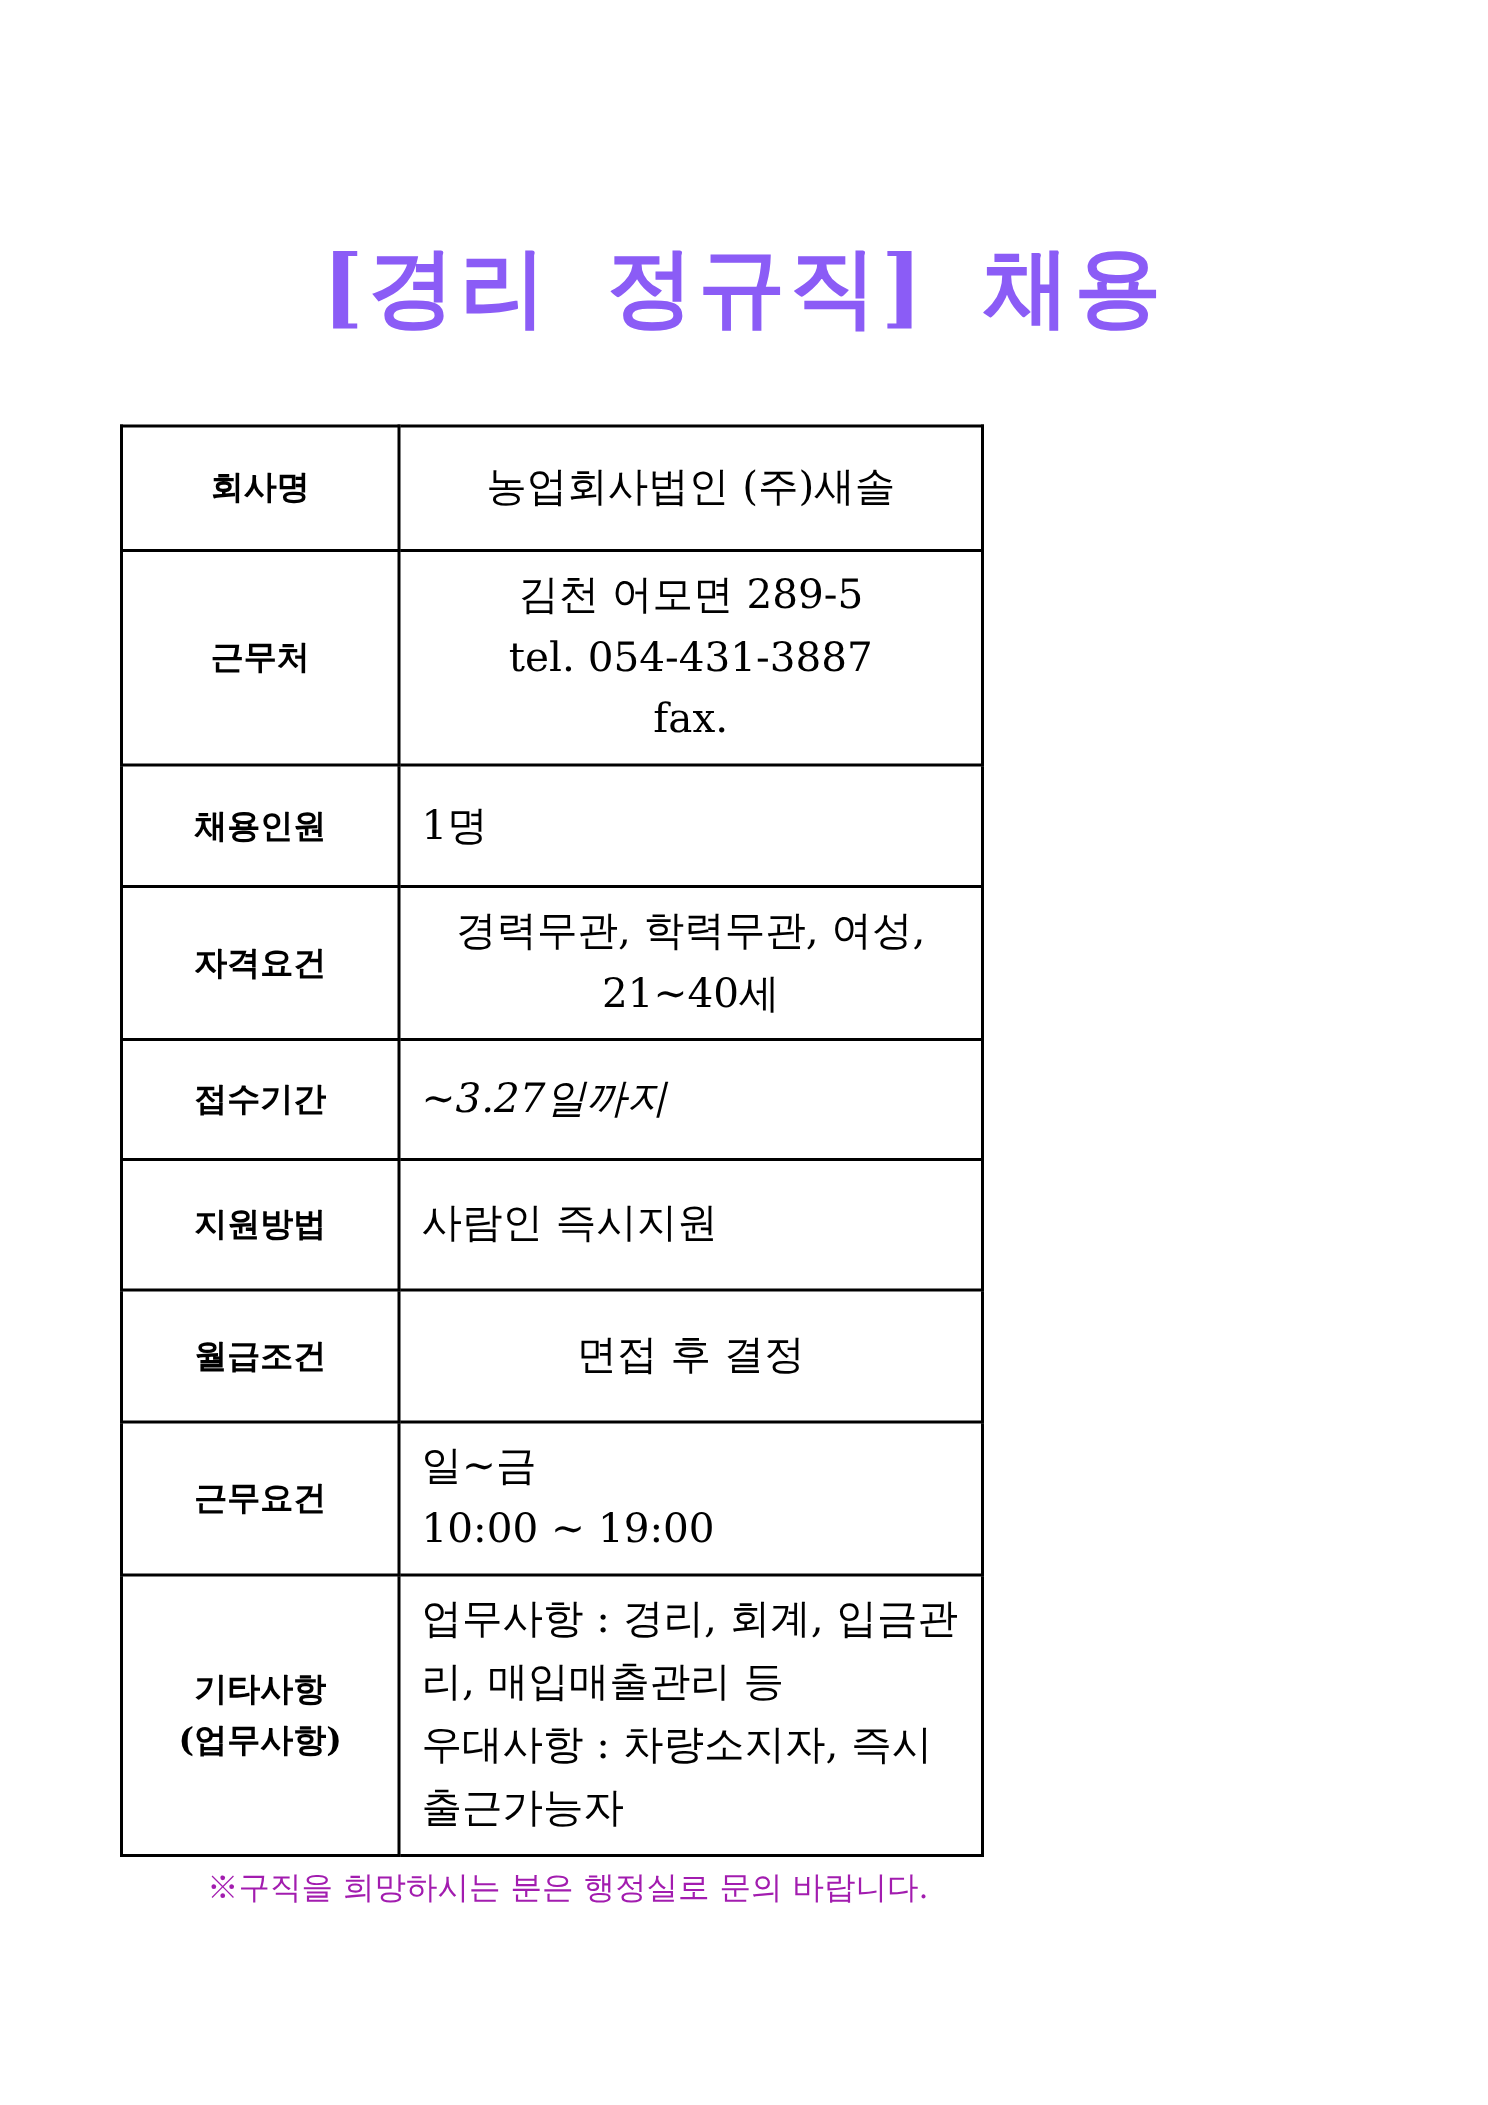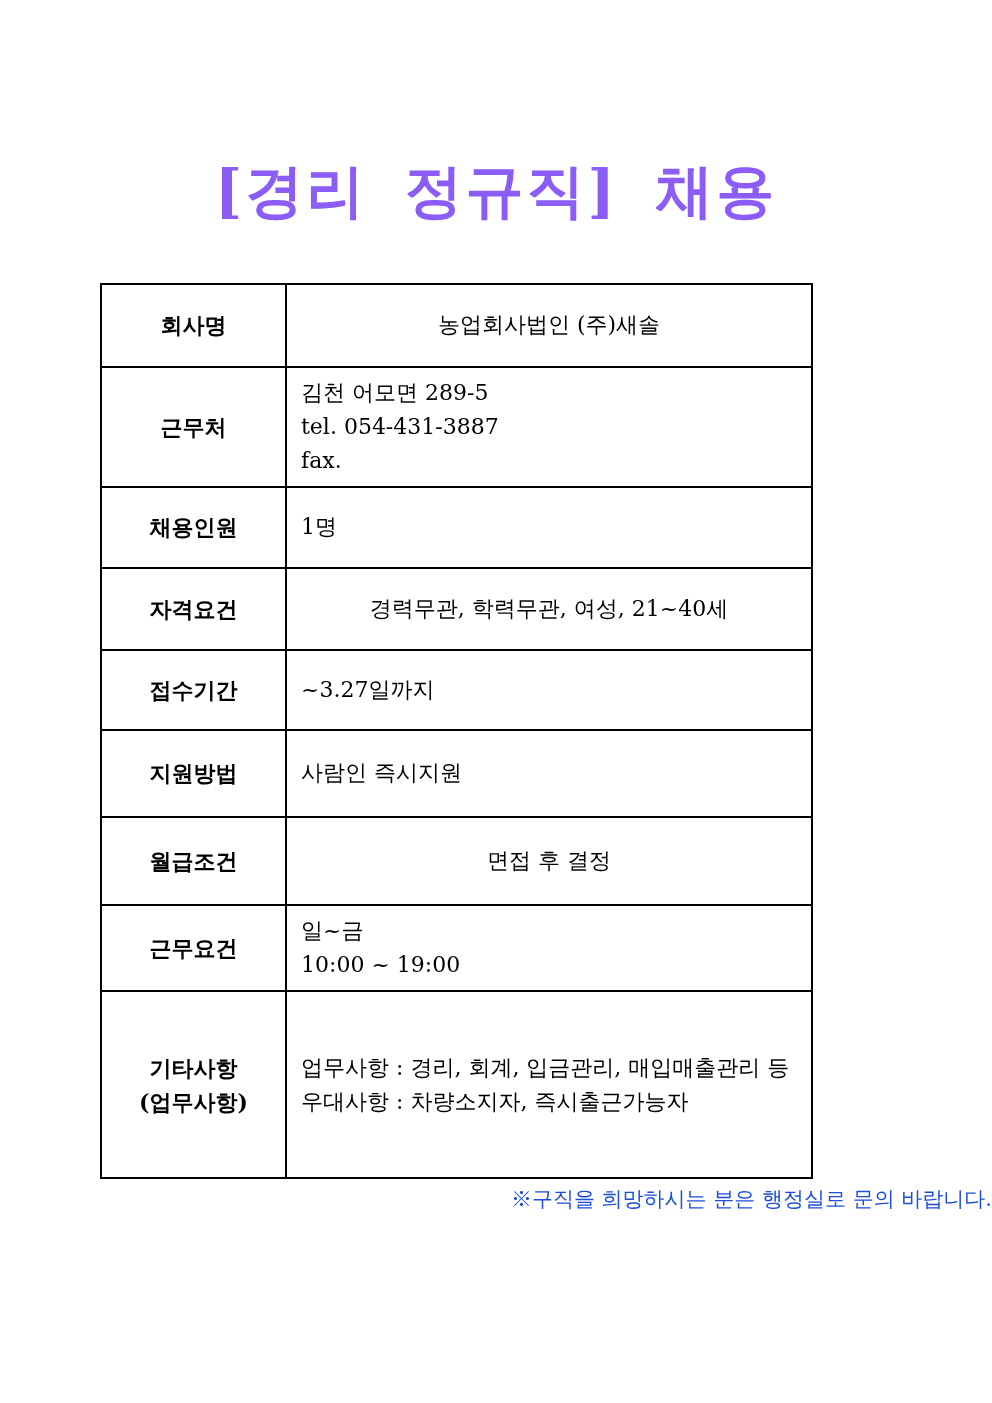--- a/index.html
+++ b/index.html
@@ -22,60 +22,59 @@
     text-align: center;
     font-size: 58px;
     font-weight: bold;
     letter-spacing: 3px;
     word-spacing: 14px;
     line-height: 1.15;
     color: #8b5cf6;
   }
   .job-table {
     border-collapse: collapse;
-    margin: 58px 0 0 100px;
-    width: 713px;
+    margin: 58px 0 0 80px;
+    width: 576px;
     table-layout: fixed;
   }
   .job-table th,
   .job-table td {
     border: 2px solid #000000;
     vertical-align: middle;
     background: #ffffff;
   }
   .job-table th {
     width: 175px;
     text-align: center;
     font-size: 22px;
     font-weight: bold;
     line-height: 1.55;
     padding: 6px 4px;
   }
   .job-table td {
-    font-size: 22px;
+    font-size: 27px;
     font-weight: normal;
     line-height: 1.55;
     padding: 8px 14px;
     text-align: left;
   }
   .job-table tr:nth-child(1) { height: 83px; }
   .job-table tr:nth-child(2) { height: 97px; }
   .job-table tr:nth-child(3) { height: 81px; }
   .job-table tr:nth-child(4) { height: 82px; }
   .job-table tr:nth-child(5) { height: 80px; }
   .job-table tr:nth-child(6) { height: 87px; }
   .job-table tr:nth-child(7) { height: 88px; }
   .job-table tr:nth-child(8) { height: 83px; }
   .job-table tr:nth-child(9) { height: 187px; padding-left: 17px; }
   .footnote {
     margin: 6px 0 13px 138px;
     font-size: 21px;
     line-height: 1.4;
-    color: #1d4ed8;
-    text-align: right;
+    color: #a21caf;
   }
 </style>
 </head>
 <body>
 
 <div class="page">
 
   <h1 class="doc-title">[경리 정규직] 채용</h1>
 
   <table class="job-table">
@@ -85,21 +84,21 @@
             <div>회사명</div>
           </th>
           <td style="text-align: center;">
             <div>농업회사법인 (주)새솔</div>
           </td>
         </tr>
         <tr>
           <th>
             <div>근무처</div>
           </th>
-          <td style="text-align: left;">
+          <td style="text-align: center;">
             <div>김천 어모면 289-5</div>
             <div>tel. 054-431-3887</div>
             <div>fax.</div>
           </td>
         </tr>
         <tr>
           <th>
             <div>채용인원</div>
           </th>
           <td style="text-align: left;">
@@ -111,21 +110,21 @@
             <div>자격요건</div>
           </th>
           <td style="text-align: center;">
             <div>경력무관, 학력무관, 여성, 21~40세</div>
           </td>
         </tr>
         <tr>
           <th>
             <div>접수기간</div>
           </th>
-          <td style="text-align: left;">
+          <td style="text-align: left; font-style: italic;">
             <div>~3.27일까지</div>
           </td>
         </tr>
         <tr>
           <th>
             <div>지원방법</div>
           </th>
           <td style="text-align: left;">
             <div>사람인 즉시지원</div>
           </td>

